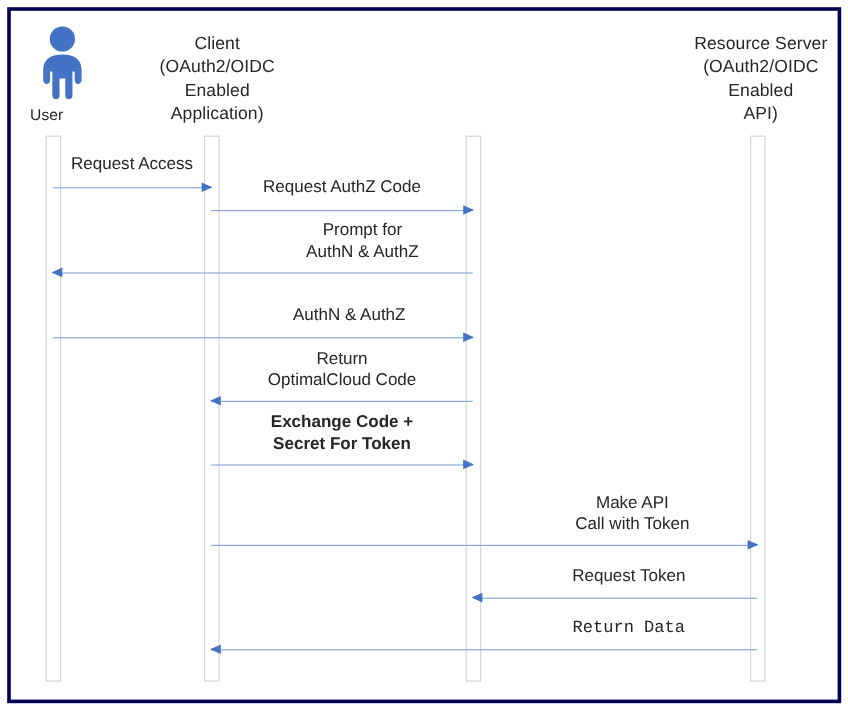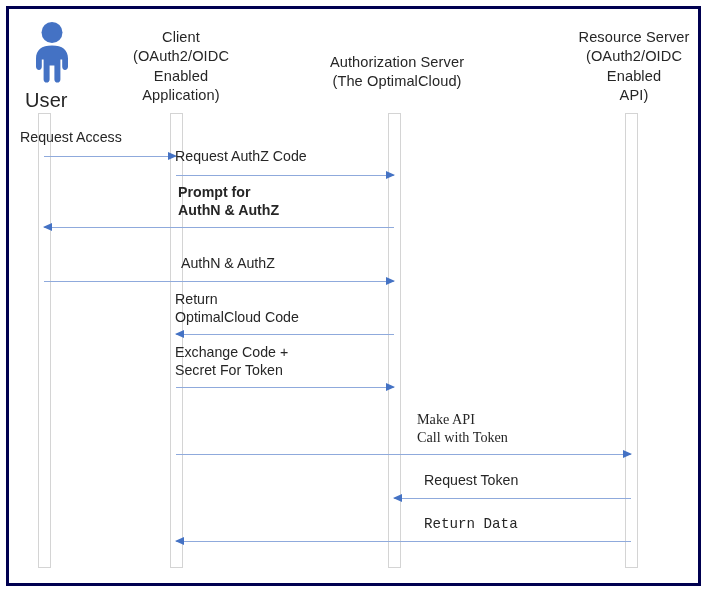--- a/index.html
+++ b/index.html
@@ -30,21 +30,21 @@
   .phead {
     position: absolute;
     text-align: center;
     color: #262626;
     font-size: 14.6px;
     line-height: 1.33;
     letter-spacing: 0.1px;
     white-space: pre-line;
   }
   .phead.user-label {
-    font-size: 20px;
+    font-size: 13px;
     text-align: left;
   }
   
   .user-icon {
     position: absolute;
   }
   
   .lifeline {
     position: absolute;
     width: 13px;
@@ -75,20 +75,21 @@
   .msg.right .head {
     right: -1px;
     border-left: 9px solid #4472c4;
   }
   .msg.left .head {
     left: -1px;
     border-right: 9px solid #4472c4;
   }
   .msg .label {
     position: absolute;
+    text-align: center;
     color: #262626;
     font-size: 14.2px;
     line-height: 1.26;
     white-space: pre-line;
     transform: translateX(-50%);
   }
 </style>
 </head>
 <body>
 
@@ -108,22 +109,20 @@
       </svg>
     </div>
 
     <div class="phead user-label" style="left:16px; top:78px; width:60px;">User</div>
 
     <div class="phead" style="left:92px; top:19px; width:160px;">Client
 (OAuth2/OIDC
 Enabled
 Application)</div>
 
-    <div class="phead" style="left:288px; top:44px; width:200px;">Authorization Server
-(The OptimalCloud)</div>
 
     <div class="phead" style="left:550px; top:19px; width:150px;">Resource Server
 (OAuth2/OIDC
 Enabled
 API)</div>
 
     <div class="lifeline" style="left:29px; top:104px; height:455px;"></div>
     <div class="lifeline" style="left:161px; top:104px; height:455px;"></div>
     <div class="lifeline" style="left:379px; top:104px; height:455px;"></div>
     <div class="lifeline" style="left:616px; top:104px; height:455px;"></div>
@@ -136,48 +135,48 @@
 
     <div class="msg right" style="left:167px; top:166px; width:218px;">
       <div class="line" style="width:218px;"></div>
       <div class="head"></div>
       <div class="label" style="left:109px; top:-27px; width:220px;">Request AuthZ Code</div>
     </div>
 
     <div class="msg left" style="left:35px; top:218px; width:350px;">
       <div class="line" style="width:350px;"></div>
       <div class="head"></div>
-      <div class="label" style="left:244px; top:-43px; width:220px;font-weight:bold;">Prompt for
+      <div class="label" style="left:258px; top:-43px; width:220px;">Prompt for
 AuthN &amp; AuthZ</div>
     </div>
 
     <div class="msg right" style="left:35px; top:272px; width:350px;">
       <div class="line" style="width:350px;"></div>
       <div class="head"></div>
       <div class="label" style="left:247px; top:-26px; width:220px;">AuthN &amp; AuthZ</div>
     </div>
 
     <div class="msg left" style="left:167px; top:325px; width:218px;">
       <div class="line" style="width:218px;"></div>
       <div class="head"></div>
       <div class="label" style="left:109px; top:-43px; width:220px;">Return
 OptimalCloud Code</div>
     </div>
 
     <div class="msg right" style="left:167px; top:378px; width:218px;">
       <div class="line" style="width:218px;"></div>
       <div class="head"></div>
-      <div class="label" style="left:109px; top:-43px; width:220px;">Exchange Code +
+      <div class="label" style="left:109px; top:-43px; width:220px;font-weight:bold;">Exchange Code +
 Secret For Token</div>
     </div>
 
     <div class="msg right" style="left:167px; top:445px; width:455px;">
       <div class="line" style="width:455px;"></div>
       <div class="head"></div>
-      <div class="label" style="left:351px; top:-43px; width:220px;font-family:Liberation Serif, serif;">Make API
+      <div class="label" style="left:351px; top:-43px; width:220px;">Make API
 Call with Token</div>
     </div>
 
     <div class="msg left" style="left:385px; top:489px; width:237px;">
       <div class="line" style="width:237px;"></div>
       <div class="head"></div>
       <div class="label" style="left:130px; top:-26px; width:200px;">Request Token</div>
     </div>
 
     <div class="msg left" style="left:167px; top:532px; width:455px;">

